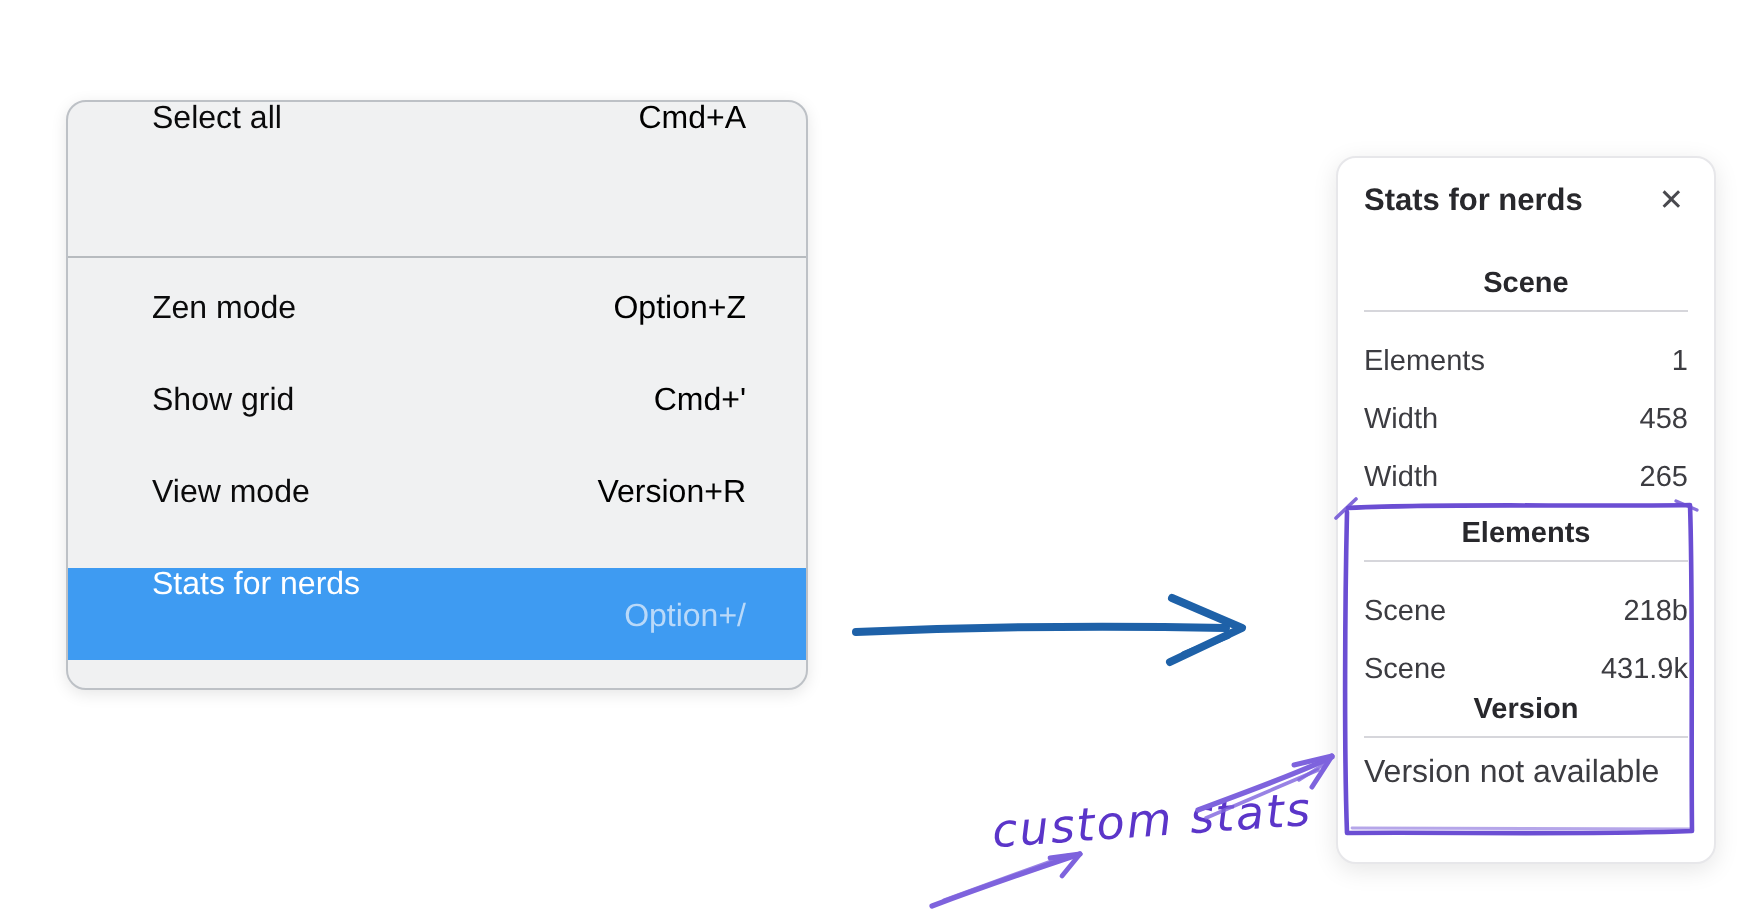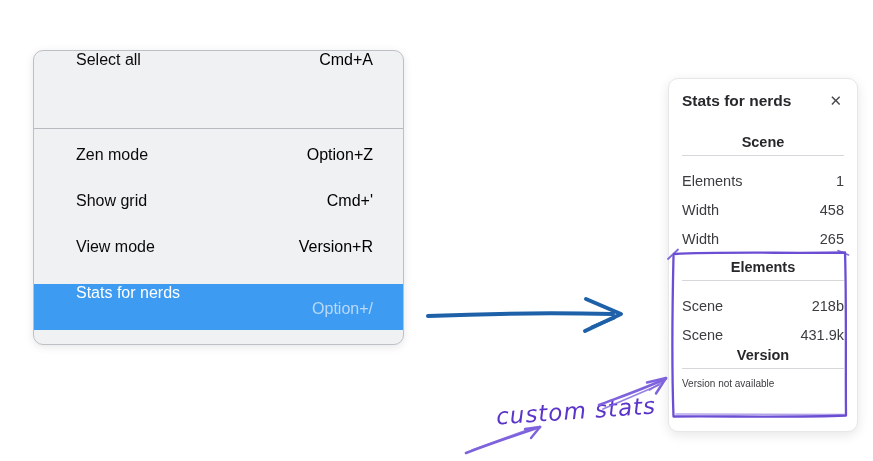--- a/index.html
+++ b/index.html
@@ -99,21 +99,21 @@
   }
   .stat-row {
     display: flex;
     justify-content: space-between;
     align-items: flex-end;
     height: 29px;
     font-size: 14.5px;
   }
   .panel-note {
     margin-top: 9px;
-    font-size: 10px;
+    font-size: 16px;
     color: #3c3c41;
   }
 
   
   .overlay {
     position: absolute;
     left: 0; top: 0;
     width: 873px; height: 461px;
     pointer-events: none;
     z-index: 2;

